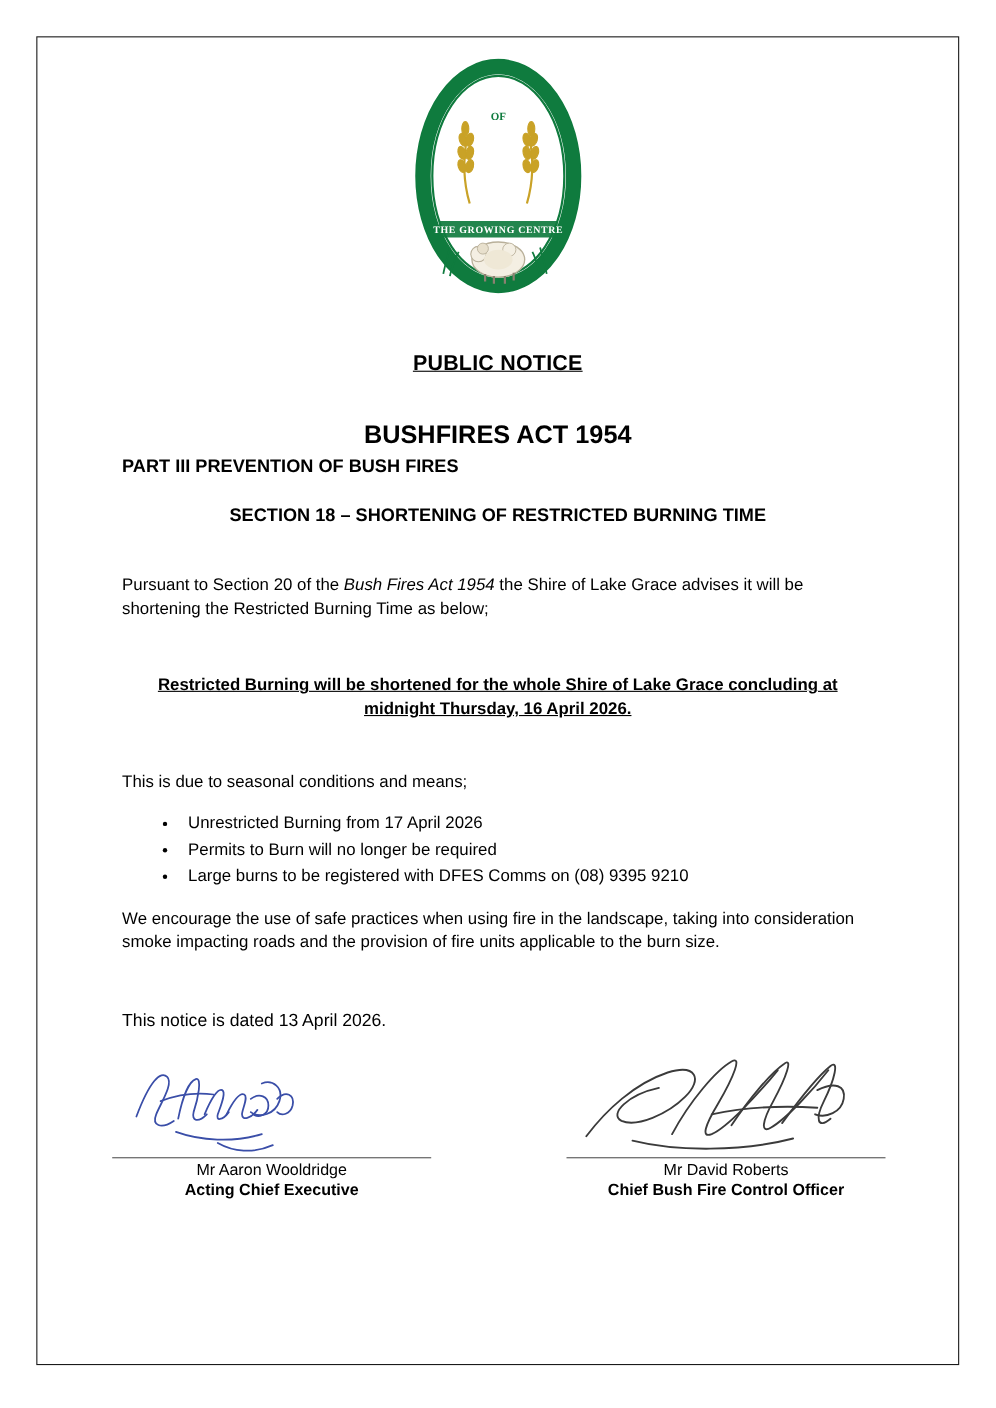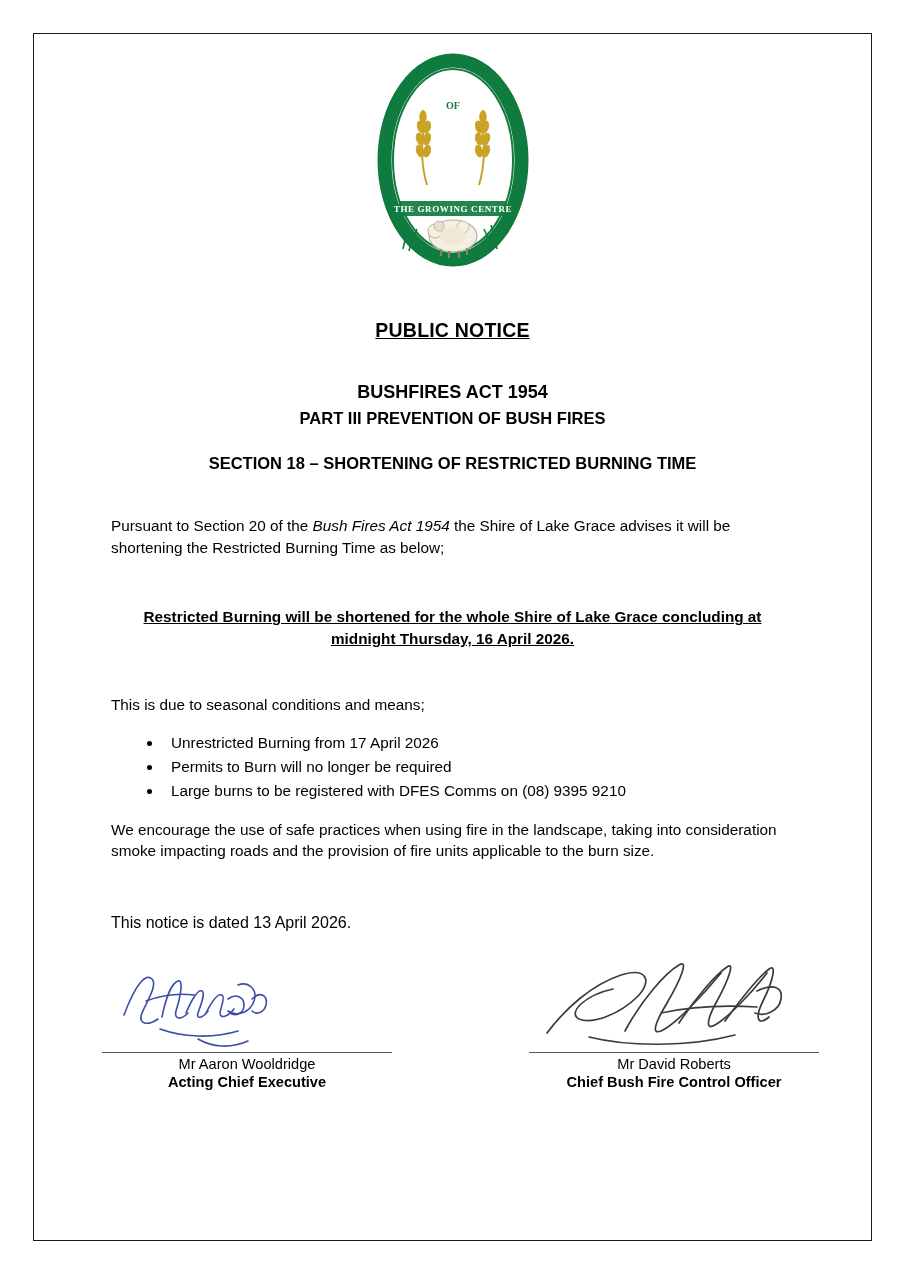--- a/index.html
+++ b/index.html
@@ -59,25 +59,24 @@
     text-align: center;
     font-weight: bold;
     font-size: 19.5px;
     text-decoration: underline;
     margin-top: 52px;
     letter-spacing: 0.2px;
   }
   .act-title {
     text-align: center;
     font-weight: bold;
-    font-size: 18px;
+    font-size: 23px;
     margin-top: 40px;
   }
   .part-title {
-    text-align: center;
     font-weight: bold;
     font-size: 16.5px;
     margin-top: 6px;
   }
   .section-title {
     text-align: center;
     font-weight: bold;
     font-size: 16.5px;
     margin-top: 26px;
   }
@@ -127,21 +126,21 @@
   .dated {
     font-size: 16px;
     line-height: 1.42;
     margin-top: 50px;
   }
 
   
   .sign-row {
     position: absolute;
     left: 78px;
-    right: 76px;
+    right: 90px;
     top: 955px;
     display: flex;
     justify-content: space-between;
   }
   .sign-block {
     position: relative;
     width: 290px;
     text-align: center;
   }
   .sign-block.left { margin-left: 24px; }

